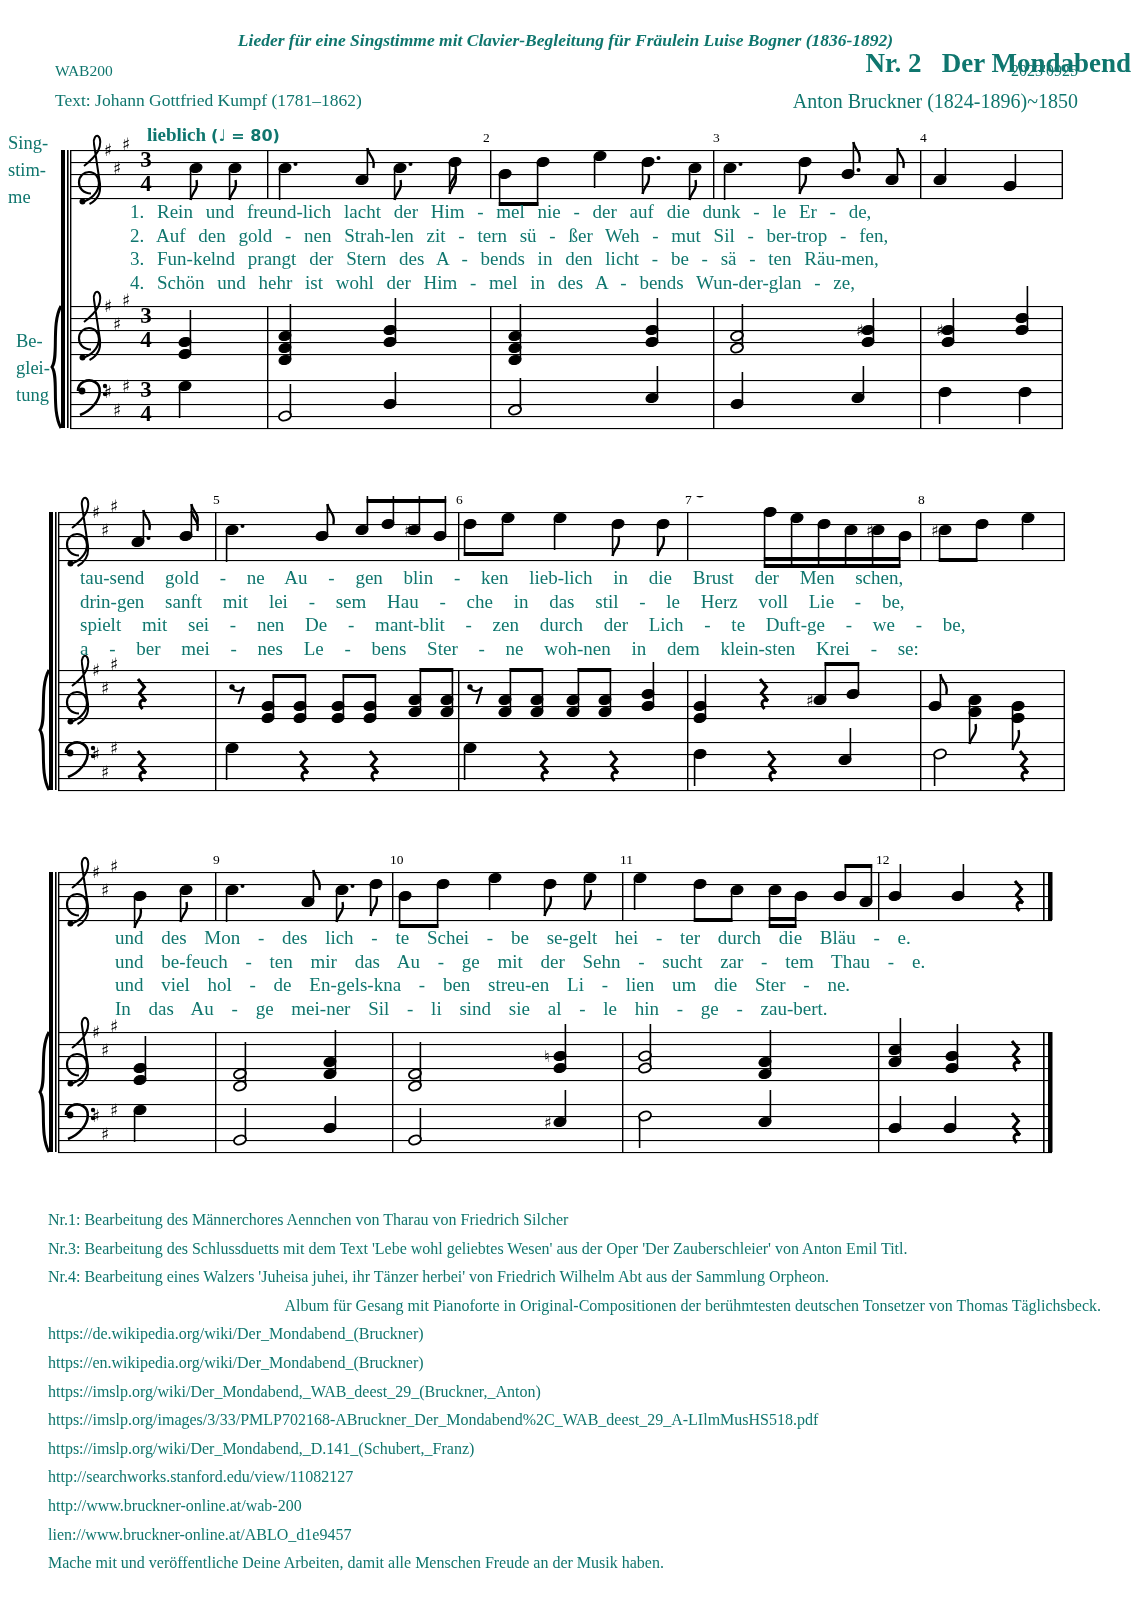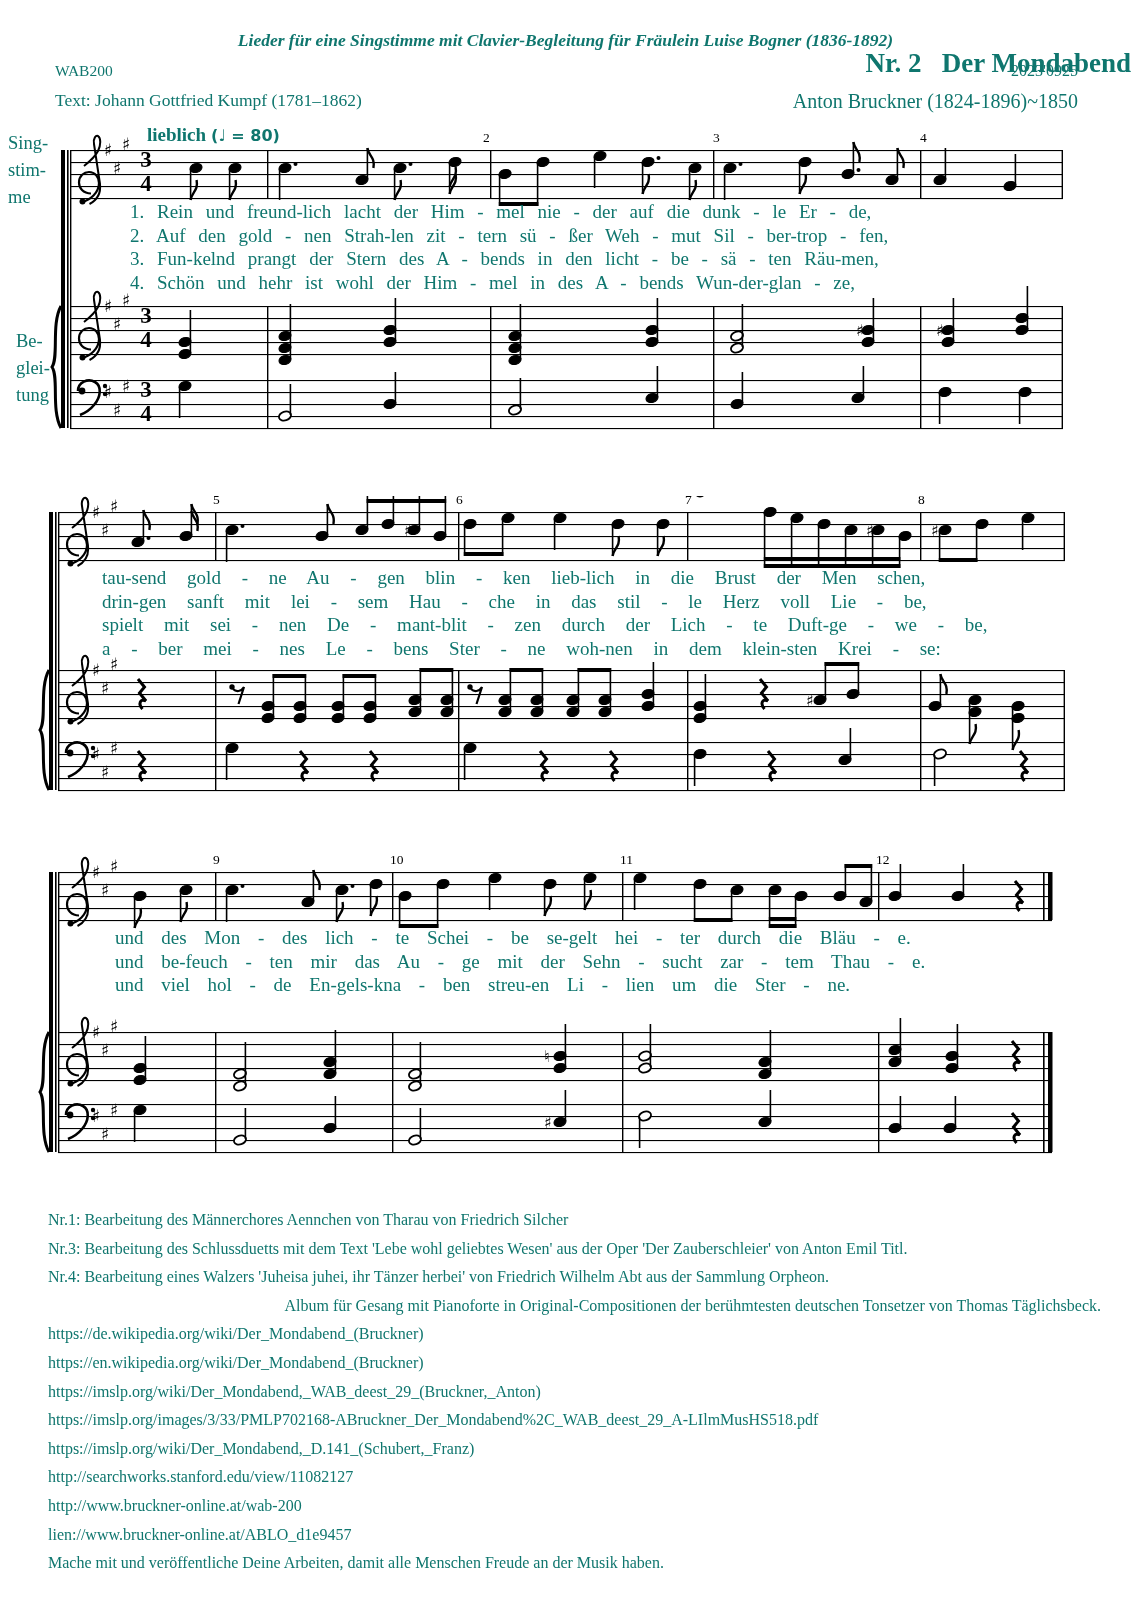--- a/index.html
+++ b/index.html
@@ -20,21 +20,21 @@
   .accomp-label{top:328px;left:16px;}
   .system{position:absolute;left:0;width:1131px;}
   #sys0{top:128px;height:312px;}
   #sys1{top:496px;height:300px;}
   #sys2{top:856px;height:306px;}
   .system svg{position:absolute;left:0;top:0;}
   .lyrics{position:absolute;left:0;right:0;}
   .lyric-line{font-size:19px;line-height:23.6px;white-space:pre;}
   #sys0 .lyrics{top:72px;padding-left:130px;}
   #sys0 .lyric-line{word-spacing:8px;}
-  #sys1 .lyrics{top:70px;padding-left:102px;}
+  #sys1 .lyrics{top:70px;padding-left:80px;}
   #sys1 .lyric-line{word-spacing:16px;}
   #sys2 .lyrics{top:70px;padding-left:115px;}
   #sys2 .lyric-line{word-spacing:13px;}
   .footer{position:absolute;top:1206px;left:48px;right:30px;font-size:16px;line-height:28.6px;}
   .footer .indent{padding-left:42px;text-align:right;}
 </style>
 </head>
 <body>
 
 <div class="page">
@@ -607,20 +607,21 @@
         <rect x="878" y="176" width="1.4" height="120" fill="#000000"></rect>
         <rect x="1043" y="16" width="1.6" height="48" fill="#000000"></rect>
         <rect x="1048" y="16" width="4.5" height="48" fill="#000000"></rect>
         <rect x="1043" y="176" width="1.6" height="120" fill="#000000"></rect>
         <rect x="1048" y="176" width="4.5" height="120" fill="#000000"></rect>
       </svg>
     <div class="lyrics">
       <div class="lyric-line">und des Mon - des lich - te Schei - be se-gelt hei - ter durch die Bläu - e.</div>
       <div class="lyric-line">und be-feuch - ten mir das Au - ge mit der Sehn - sucht zar - tem Thau - e.</div>
       <div class="lyric-line">und viel hol - de En-gels-kna - ben streu-en Li - lien um die Ster - ne.</div>
+      <div class="lyric-line">In das Au - ge mei-ner Sil - li sind sie al - le hin - ge - zau-bert.</div>
     </div>
   </div>
 
   <div class="footer">
     <div>Nr.1: Bearbeitung des Männerchores Aennchen von Tharau von Friedrich Silcher</div>
     <div>Nr.3: Bearbeitung des Schlussduetts mit dem Text 'Lebe wohl geliebtes Wesen' aus der Oper 'Der Zauberschleier' von Anton Emil Titl.</div>
     <div>Nr.4: Bearbeitung eines Walzers 'Juheisa juhei, ihr Tänzer herbei' von Friedrich Wilhelm Abt aus der Sammlung Orpheon.</div>
     <div class="indent">Album für Gesang mit Pianoforte in Original-Compositionen der berühmtesten deutschen Tonsetzer von Thomas Täglichsbeck.</div>
     <div>https://de.wikipedia.org/wiki/Der_Mondabend_(Bruckner)</div>
     <div>https://en.wikipedia.org/wiki/Der_Mondabend_(Bruckner)</div>

